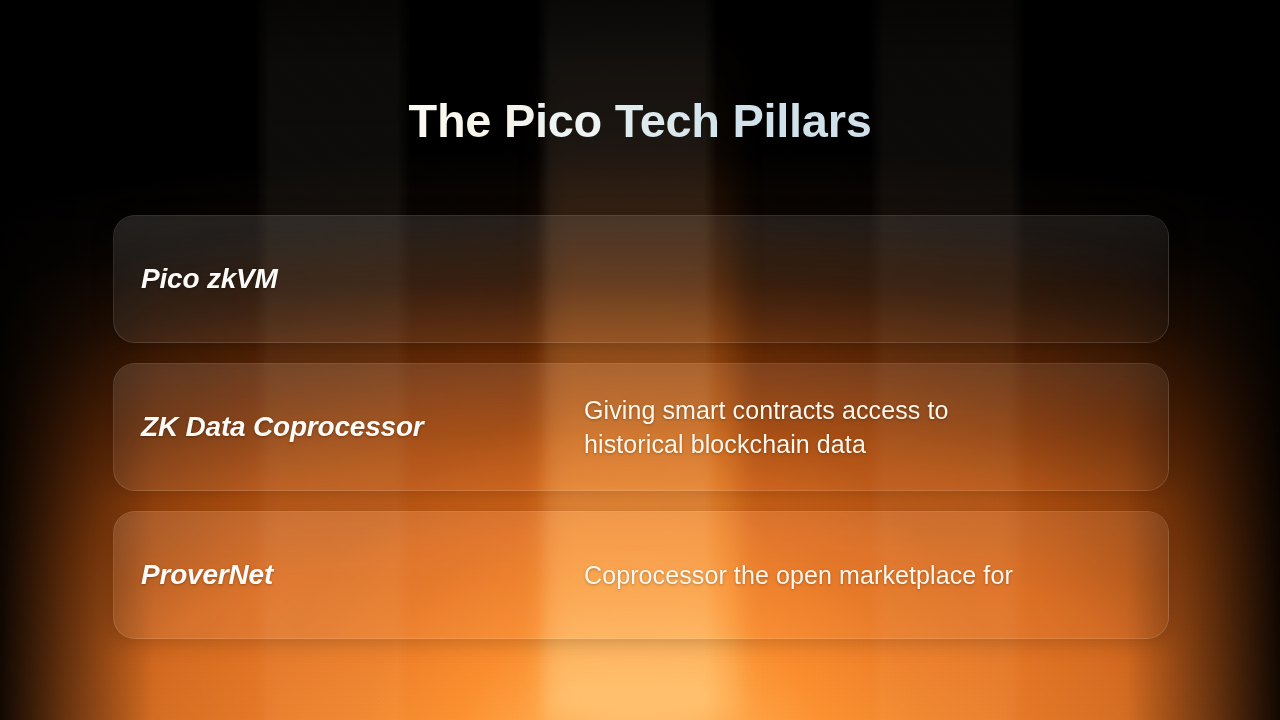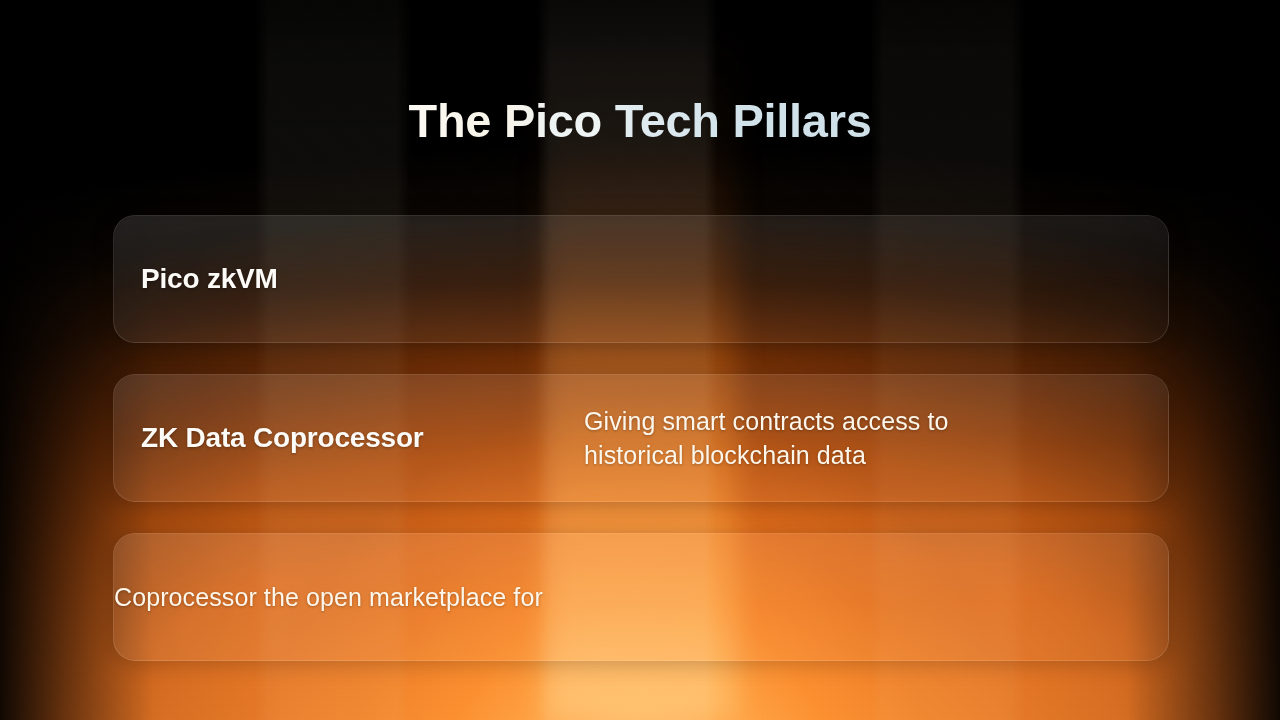--- a/index.html
+++ b/index.html
@@ -144,35 +144,36 @@
     border:1px solid rgba(255,255,255,0.13);
     background:
       linear-gradient(115deg,
         rgba(255,255,255,0.075) 0%,
         rgba(255,255,255,0.045) 45%,
         rgba(255,255,255,0.030) 100%);
     backdrop-filter:blur(2px);
     box-shadow:0 2px 22px rgba(0,0,0,0.22);
     overflow:hidden;
   }
-  .pillar-card + .pillar-card { margin-top:31px; }
+  .pillar-card + .pillar-card { margin-top:20px; }
   .pillar-card::after {
     content:"";
     position:absolute; inset:0;
     border-radius:22px;
     background:linear-gradient(180deg,rgba(255,255,255,0.05),rgba(255,255,255,0) 55%);
     pointer-events:none;
   }
 
   .pillar-name {
     position:relative; z-index:2;
     width:470px;
     padding-left:27px;
     font-size:28px;
     font-weight:700;
+    font-style:italic;
     color:#fdfbf7;
     letter-spacing:-0.2px;
     text-shadow:0 1px 3px rgba(0,0,0,0.30);
   }
   .pillar-desc {
     position:relative; z-index:2;
     flex:1;
     padding-right:26px;
     font-size:25px;
     font-weight:400;
@@ -205,19 +206,20 @@
 
     <div class="pillar-card">
       <div class="pillar-name">ZK Data Coprocessor</div>
       <div class="pillar-desc">
         <span class="desc-line">Giving smart contracts access to</span>
         <span class="desc-line">historical blockchain data</span>
       </div>
     </div>
 
     <div class="pillar-card">
+      <div class="pillar-name">ProverNet</div>
       <div class="pillar-desc">
         <span class="desc-line">Coprocessor the open marketplace for</span>
       </div>
     </div>
 
   </div>
 </div>
 
 </body></html>

